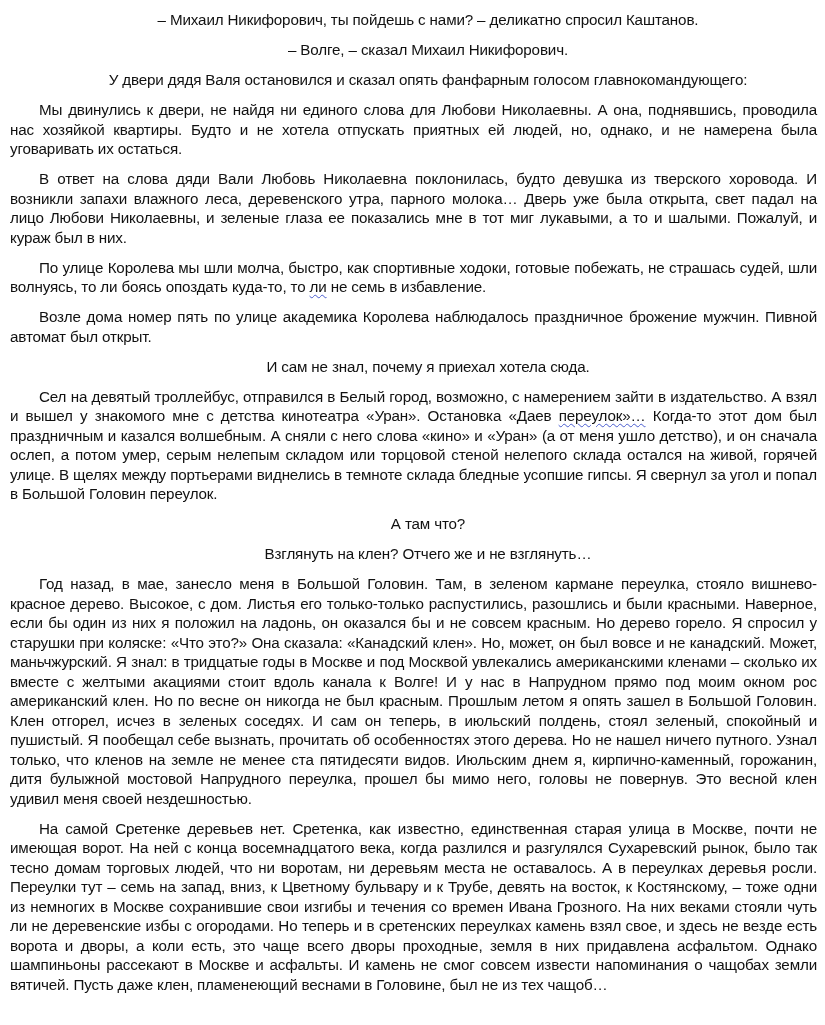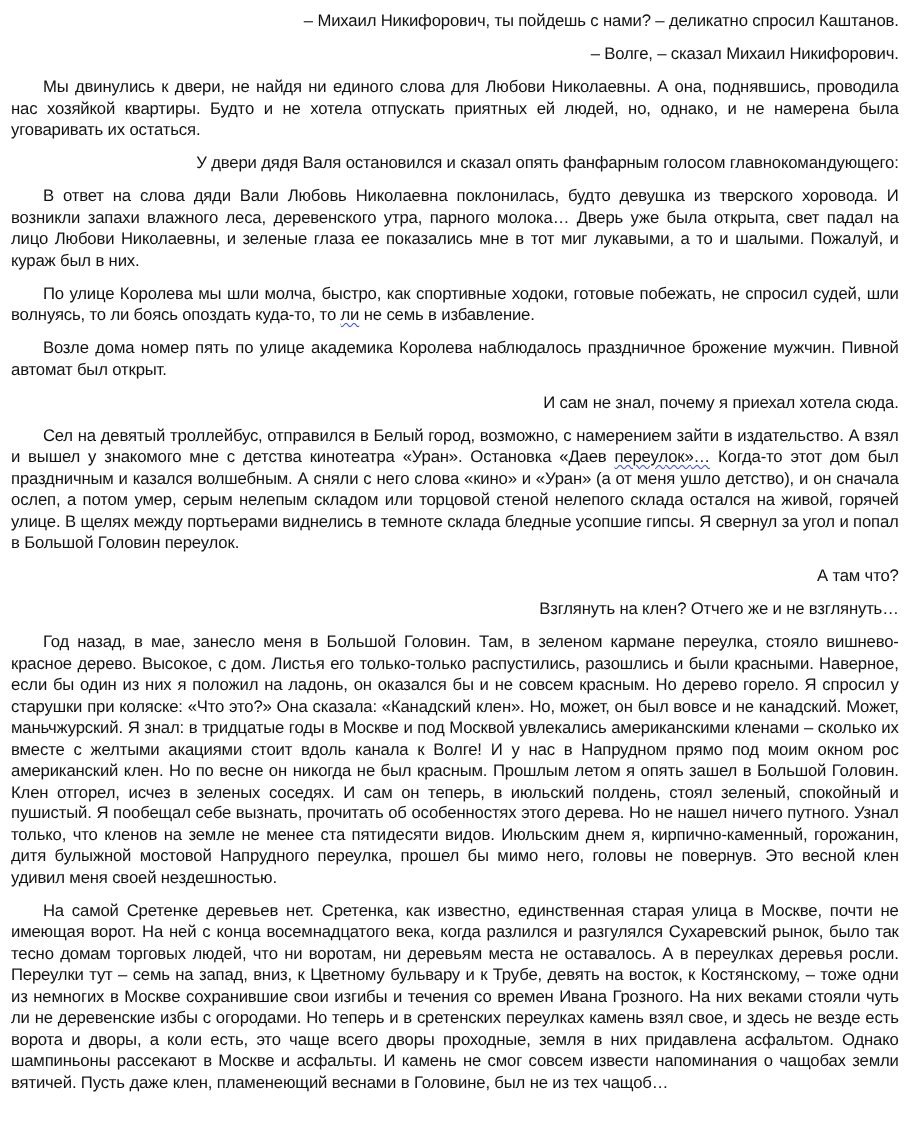--- a/index.html
+++ b/index.html
@@ -22,42 +22,42 @@
       box-sizing: border-box;
       width: 825px;
     }
     .para {
       margin: 0 0 10.5px 0;
       text-indent: 29px;
       line-height: 19.5px;
       text-align: justify;
       text-justify: inter-word;
     }
-    .para.short { text-align: right; }
+    .para.short { text-align: center; }
     .dialog {
       text-indent: 29px;
     }
     .squiggle {
       text-decoration: underline wavy #4a5ccf;
       text-decoration-thickness: 1px;
       text-underline-offset: 2px;
     }
   </style>
 </head>
 <body>
 
 <div class="page">
 
   <p class="para short dialog">–  Михаил Никифорович, ты пойдешь с нами? – деликатно спросил Каштанов.</p>
   <p class="para short dialog">–  Волге, – сказал Михаил Никифорович.</p>
+  <p class="para short">У двери дядя Валя остановился и сказал опять фанфарным голосом главнокомандующего:</p>
   <p class="para">Мы двинулись к двери, не найдя ни единого слова для Любови Николаевны. А она, поднявшись, проводила нас хозяйкой квартиры. Будто и не хотела отпускать приятных ей людей, но, однако, и не намерена была уговаривать их остаться.</p>
-  <p class="para short">У двери дядя Валя остановился и сказал опять фанфарным голосом главнокомандующего:</p>
   <p class="para">В ответ на слова дяди Вали Любовь Николаевна поклонилась, будто девушка из тверского хоровода. И возникли запахи влажного леса, деревенского утра, парного молока… Дверь уже была открыта, свет падал на лицо Любови Николаевны, и зеленые глаза ее показались мне в тот миг лукавыми, а то и шалыми. Пожалуй, и кураж был в них.</p>
 
-  <p class="para"><span>По улице Королева мы шли молча, быстро, как спортивные ходоки, готовые побежать, не спросил судей, шли волнуясь, то ли боясь опоздать куда-то, то </span><span class="squiggle">ли</span><span> не семь в избавление.</span></p>
+  <p class="para"><span>По улице Королева мы шли молча, быстро, как спортивные ходоки, готовые побежать, не страшась судей, шли волнуясь, то ли боясь опоздать куда-то, то </span><span class="squiggle">ли</span><span> не семь в избавление.</span></p>
 
   <p class="para">Возле дома номер пять по улице академика Королева наблюдалось праздничное брожение мужчин. Пивной автомат был открыт.</p>
   <p class="para short">И сам не знал, почему я приехал хотела сюда.</p>
 
   <p class="para"><span>Сел на девятый троллейбус, отправился в Белый город, возможно, с намерением зайти в издательство. А взял и вышел у знакомого мне с детства кинотеатра «Уран». Остановка «Даев </span><span class="squiggle">переулок»…</span><span> Когда-то этот дом был праздничным и казался волшебным. А сняли с него слова «кино» и «Уран» (а от меня ушло детство), и он сначала ослеп, а потом умер, серым нелепым складом или торцовой стеной нелепого склада остался на живой, горячей улице. В щелях между портьерами виднелись в темноте склада бледные усопшие гипсы. Я свернул за угол и попал в Большой Головин переулок.</span></p>
 
   <p class="para short">А там что?</p>
   <p class="para short">Взглянуть на клен? Отчего же и не взглянуть…</p>
   <p class="para">Год назад, в мае, занесло меня в Большой Головин. Там, в зеленом кармане переулка, стояло вишнево-красное дерево. Высокое, с дом. Листья его только-только распустились, разошлись и были красными. Наверное, если бы один из них я положил на ладонь, он оказался бы и не совсем красным. Но дерево горело. Я спросил у старушки при коляске: «Что это?» Она сказала: «Канадский клен». Но, может, он был вовсе и не канадский. Может, маньчжурский. Я знал: в тридцатые годы в Москве и под Москвой увлекались американскими кленами – сколько их вместе с желтыми акациями стоит вдоль канала к Волге! И у нас в Напрудном прямо под моим окном рос американский клен. Но по весне он никогда не был красным. Прошлым летом я опять зашел в Большой Головин. Клен отгорел, исчез в зеленых соседях. И сам он теперь, в июльский полдень, стоял зеленый, спокойный и пушистый. Я пообещал себе вызнать, прочитать об особенностях этого дерева. Но не нашел ничего путного. Узнал только, что кленов на земле не менее ста пятидесяти видов. Июльским днем я, кирпично-каменный, горожанин, дитя булыжной мостовой Напрудного переулка, прошел бы мимо него, головы не повернув. Это весной клен удивил меня своей нездешностью.</p>
   <p class="para">На самой Сретенке деревьев нет. Сретенка, как известно, единственная старая улица в Москве, почти не имеющая ворот. На ней с конца восемнадцатого века, когда разлился и разгулялся Сухаревский рынок, было так тесно домам торговых людей, что ни воротам, ни деревьям места не оставалось. А в переулках деревья росли. Переулки тут – семь на запад, вниз, к Цветному бульвару и к Трубе, девять на восток, к Костянскому, – тоже одни из немногих в Москве сохранившие свои изгибы и течения со времен Ивана Грозного. На них веками стояли чуть ли не деревенские избы с огородами. Но теперь и в сретенских переулках камень взял свое, и здесь не везде есть ворота и дворы, а коли есть, это чаще всего дворы проходные, земля в них придавлена асфальтом. Однако шампиньоны рассекают в Москве и асфальты. И камень не смог совсем извести напоминания о чащобах земли вятичей. Пусть даже клен, пламенеющий веснами в Головине, был не из тех чащоб…</p>

